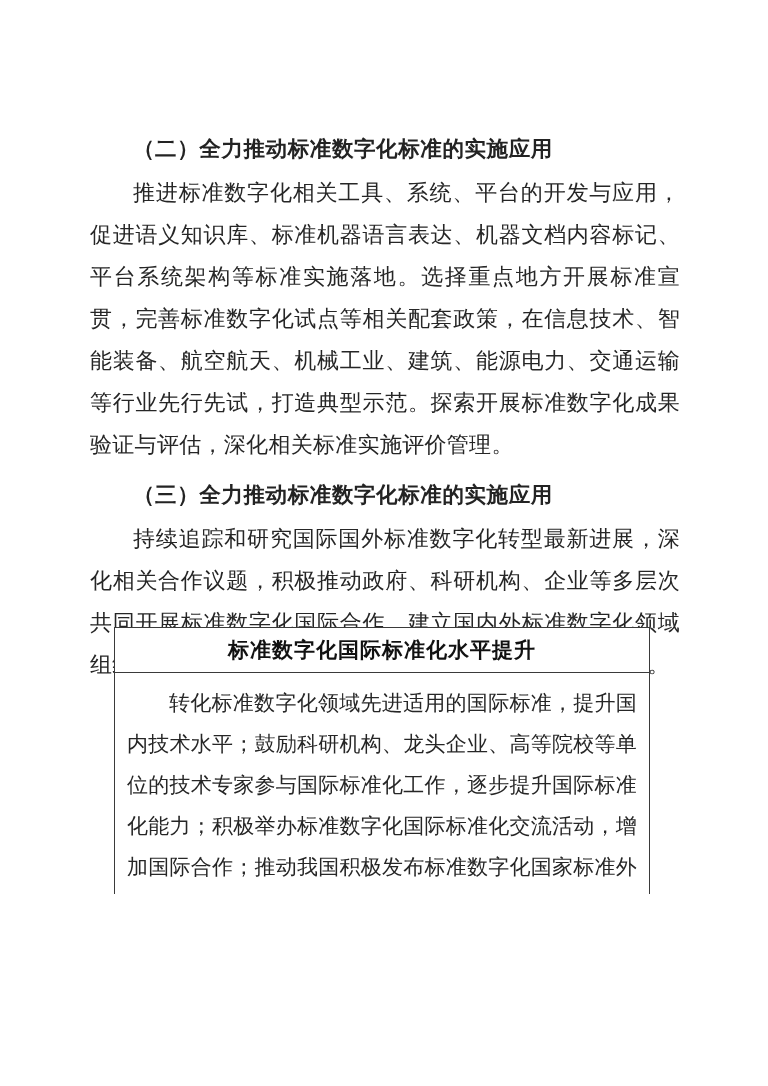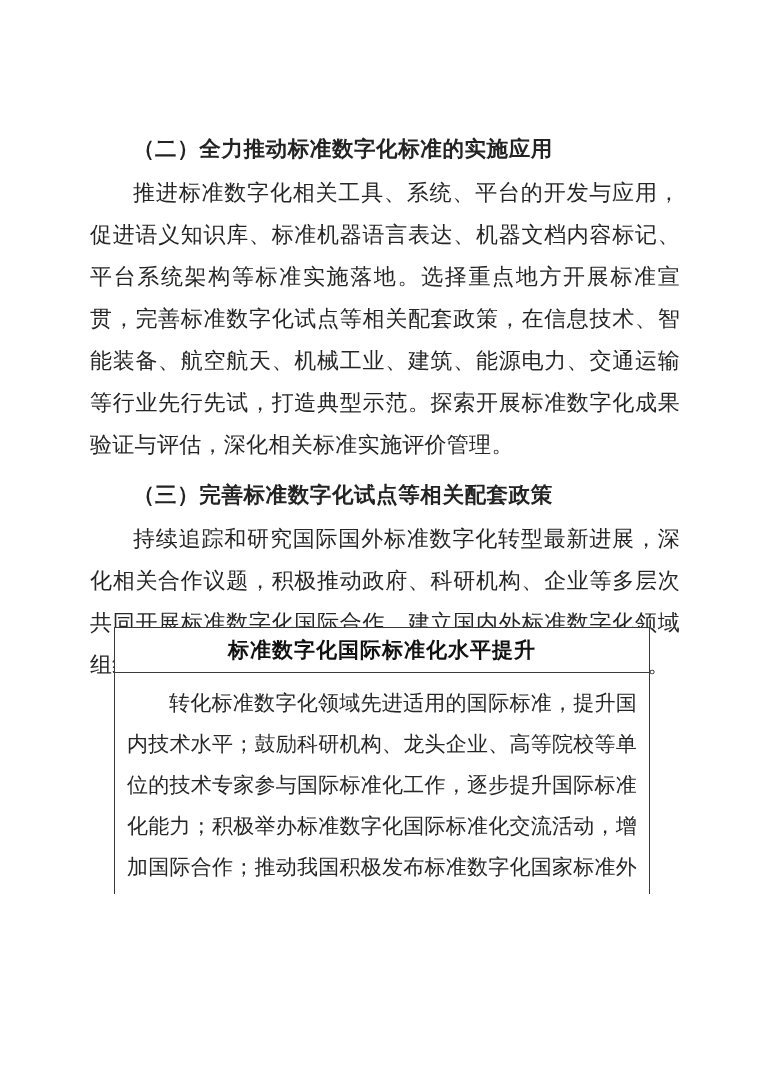--- a/index.html
+++ b/index.html
@@ -122,21 +122,21 @@
 <div class="page">
 
   <div class="content">
 
     <h2 class="section-heading">（二）全力推动标准数字化标准的实施应用</h2>
 
     <p class="body-para">推进标准数字化相关工具、系统、平台的开发与应用，促进语义知识库、标准机器语言表达、机器文档内容标记、平台系统架构等标准实施落地。选择重点地方开展标准宣贯，完善标准数字化试点等相关配套政策，在信息技术、智能装备、航空航天、机械工业、建筑、能源电力、交通运输等行业先行先试，打造典型示范。探索开展标准数字化成果验证与评估，深化相关标准实施评价管理。</p>
 
     <div class="gap-sm"></div>
 
-    <h2 class="section-heading">（三）完善标准数字化试点等相关配套政策</h2>
+    <h2 class="section-heading">（三）全力推动标准数字化标准的实施应用</h2>
 
     <p class="body-para">持续追踪和研究国际国外标准数字化转型最新进展，深化相关合作议题，积极推动政府、科研机构、企业等多层次共同开展标准数字化国际合作。建立国内外标准数字化领域组织合作交流机制，加强研究成果和实践经验共享与推广。</p>
 
   </div>
 
   <div class="callout-box">
     <div class="callout-header">标准数字化国际标准化水平提升</div>
     <div class="callout-body">
       <p class="callout-para">转化标准数字化领域先进适用的国际标准，提升国内技术水平；鼓励科研机构、龙头企业、高等院校等单位的技术专家参与国际标准化工作，逐步提升国际标准化能力；积极举办标准数字化国际标准化交流活动，增加国际合作；推动我国积极发布标准数字化国家标准外文版，参与制定相关国际标准。</p>
     </div>

